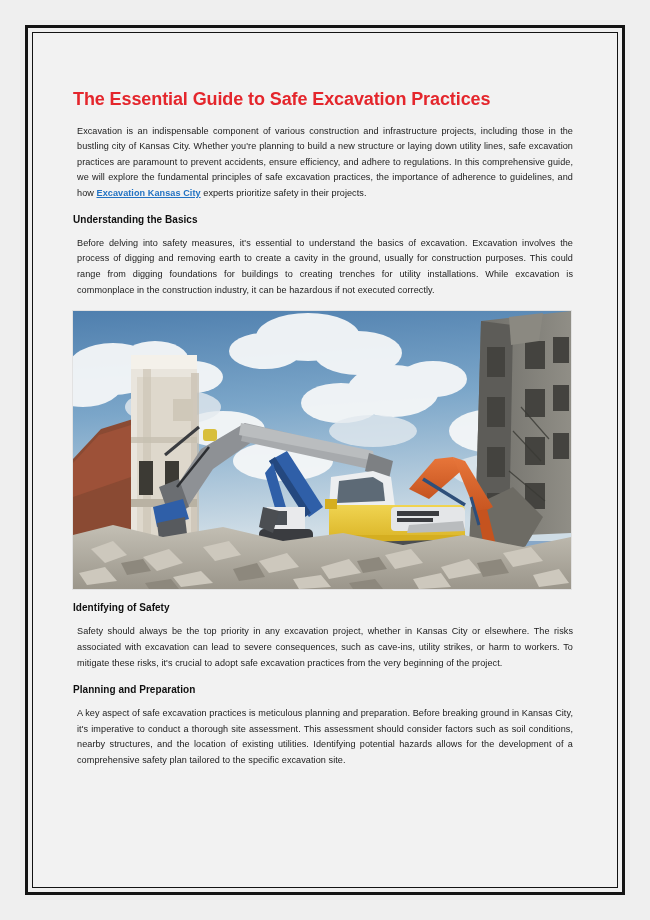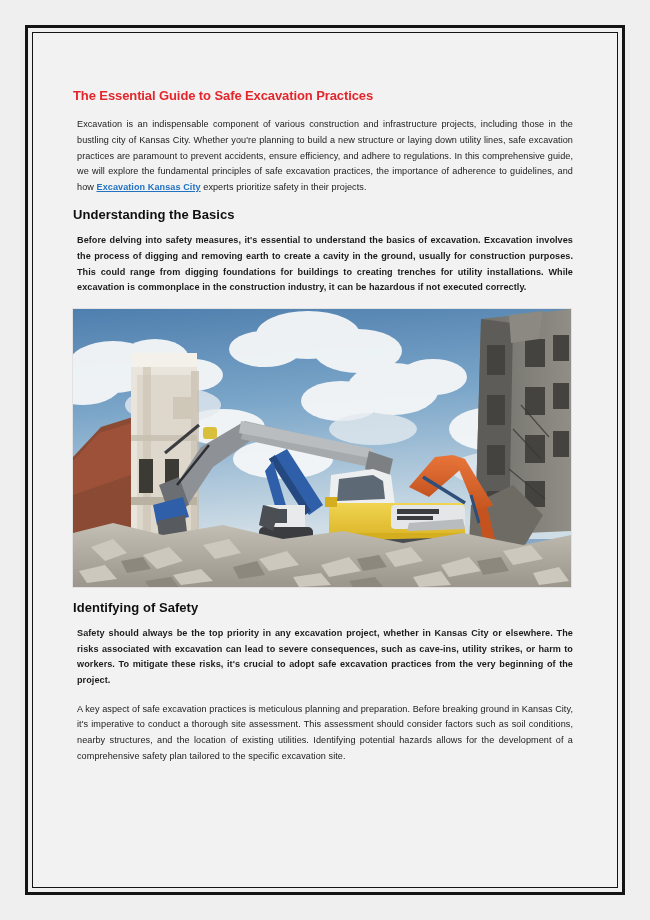--- a/index.html
+++ b/index.html
@@ -48,42 +48,41 @@
   
   .doc-body {
     position: absolute;
     left: 34px;
     top: 49px;
     width: 500px;
   }
 
   .doc-title {
     color: #e4262c;
-    font-size: 13px;
+    font-size: 18px;
     font-weight: bold;
     line-height: 1.25;
     letter-spacing: -0.1px;
     margin: 0 0 13px 0;
   }
 
   .doc-para {
     font-size: 9.1px;
     line-height: 1.72;
     color: #1b1b1b;
     text-align: justify;
     margin: 0 0 12px 4px;
     letter-spacing: 0.07px;
   }
   .doc-para.last-of-block {
     margin-bottom: 13px;
-    font-weight: bold;
   }
 
   .doc-subhead {
-    font-size: 13px;
+    font-size: 10px;
     font-weight: bold;
     color: #101010;
     margin: 0 0 11px 0;
     letter-spacing: 0.05px;
   }
 
   .doc-link {
     color: #2272c2;
     text-decoration: underline;
     font-weight: bold;
@@ -280,20 +279,21 @@
               <polygon points="72,272 98,268 106,278 76,278"></polygon>
               <polygon points="276,272 302,268 310,278 280,278"></polygon>
             </g>
           </svg>
         </div>
 
         <h2 class="doc-subhead">Identifying of Safety</h2>
 
         <p class="doc-para last-of-block">Safety should always be the top priority in any excavation project, whether in Kansas City or elsewhere. The risks associated with excavation can lead to severe consequences, such as cave-ins, utility strikes, or harm to workers. To mitigate these risks, it's crucial to adopt safe excavation practices from the very beginning of the project.</p>
 
+        <h2 class="doc-subhead">Planning and Preparation</h2>
 
         <p class="doc-para">A key aspect of safe excavation practices is meticulous planning and preparation. Before breaking ground in Kansas City, it's imperative to conduct a thorough site assessment. This assessment should consider factors such as soil conditions, nearby structures, and the location of existing utilities. Identifying potential hazards allows for the development of a comprehensive safety plan tailored to the specific excavation site.</p>
 
       </div>
 
     </div>
   </div>
 </div>
 
 </body></html>

